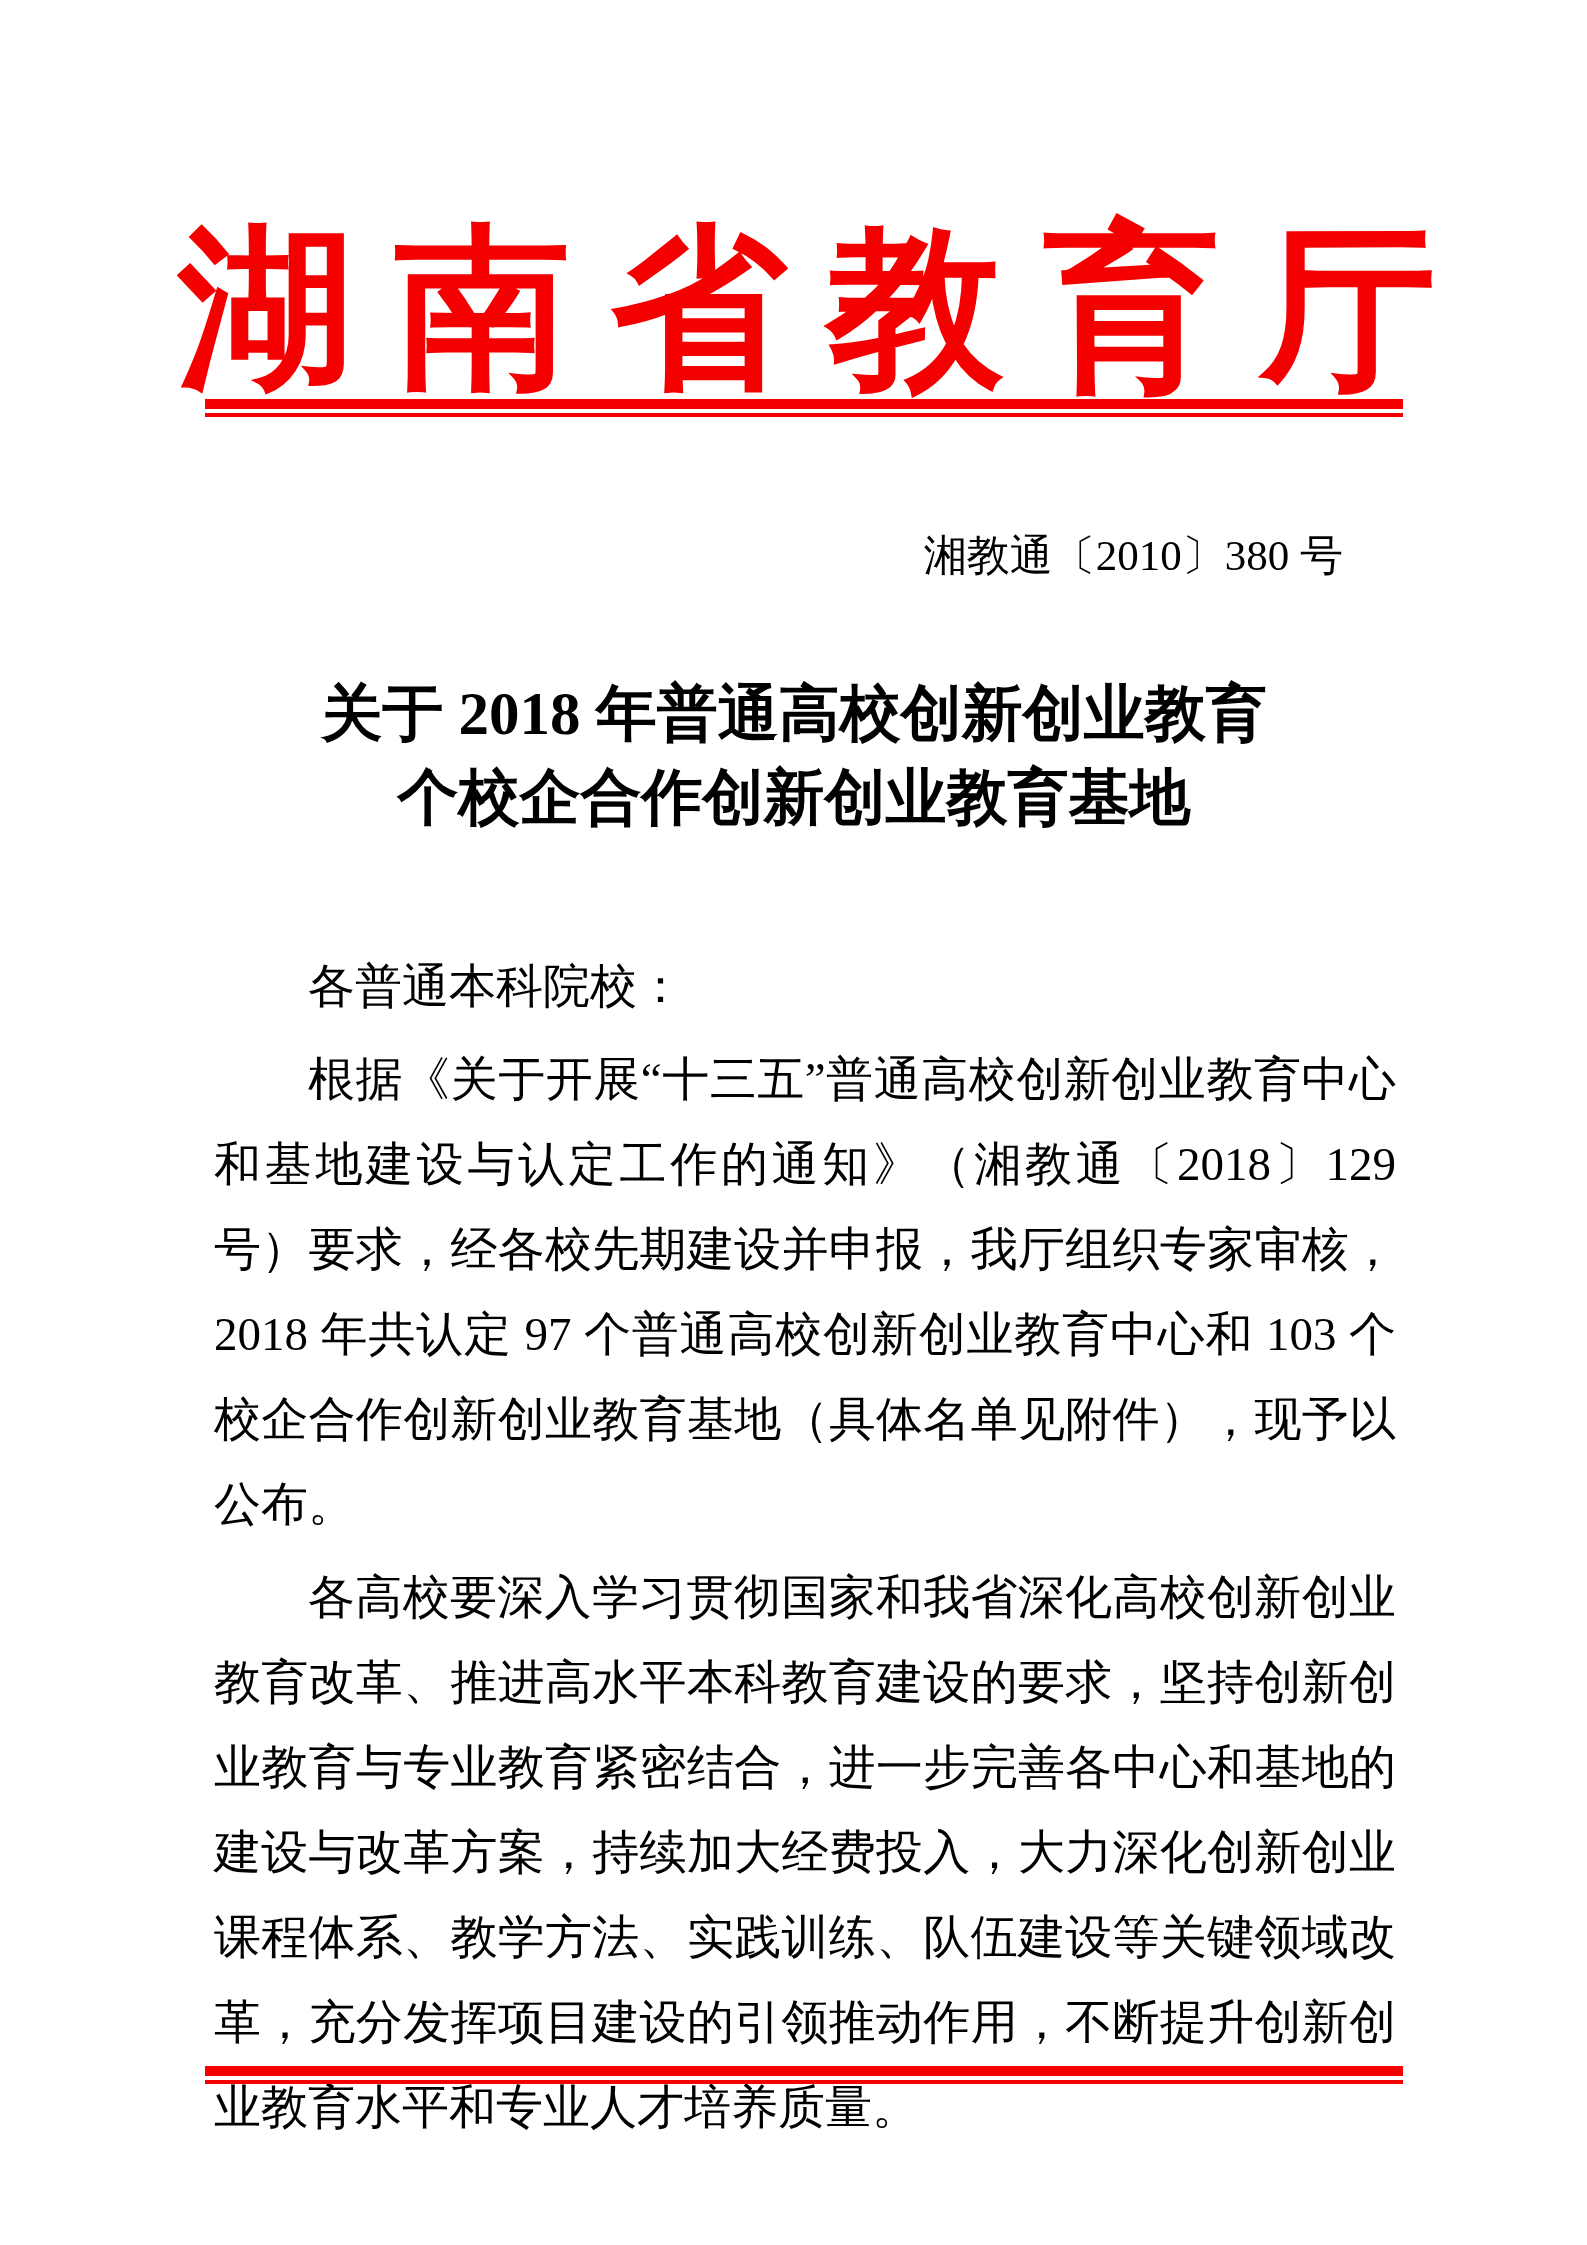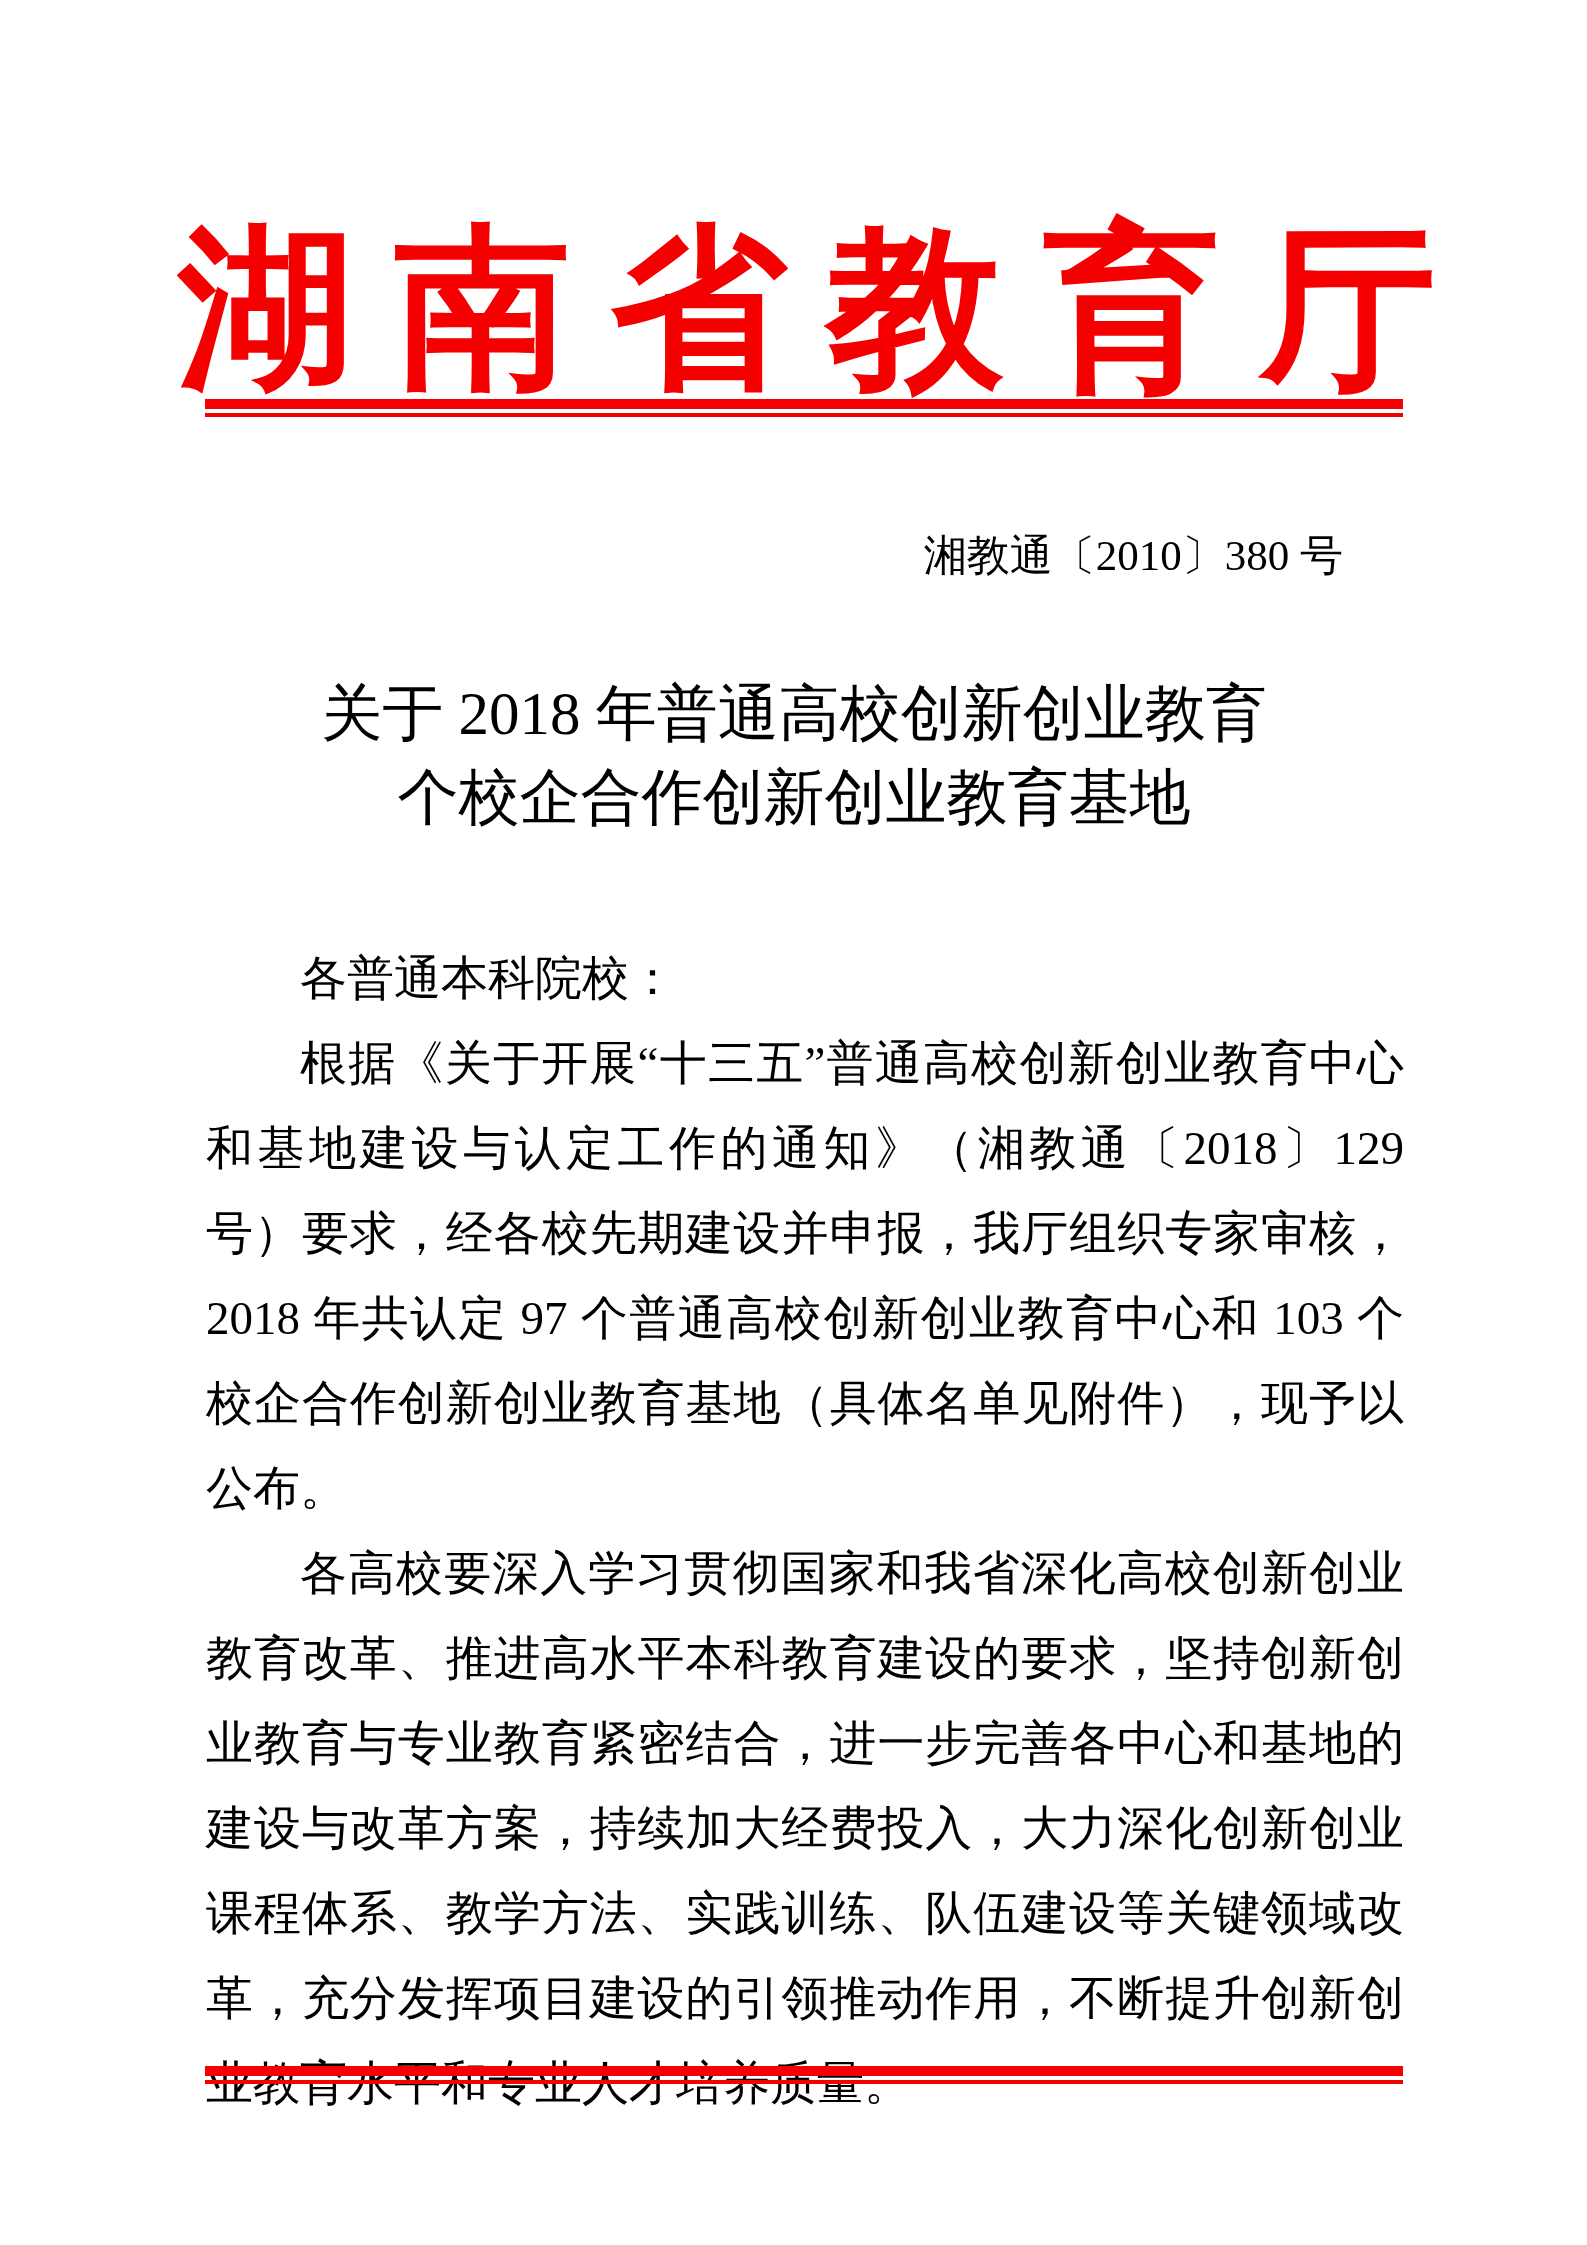--- a/index.html
+++ b/index.html
@@ -49,35 +49,35 @@
     line-height: 56px;
     white-space: nowrap;
   }
   .doc-title {
     position: absolute;
     top: 672px;
     left: 194px;
     width: 1200px;
     text-align: center;
     font-size: 61px;
-    font-weight: 400;
+    font-weight: 700;
     line-height: 84px;
   }
   .doc-body {
     position: absolute;
     top: 936px;
     left: 206px;
     width: 1198px;
     font-size: 47px;
     line-height: 85px;
     text-align: justify;
     text-justify: inter-ideograph;
   }
   .doc-body p {
-    margin: 0;
+    margin: 8px;
     text-indent: 2em;
   }
   .salutation {
     text-indent: 0;
   }
 </style>
 </head>
 <body>
 
 <div class="page">

